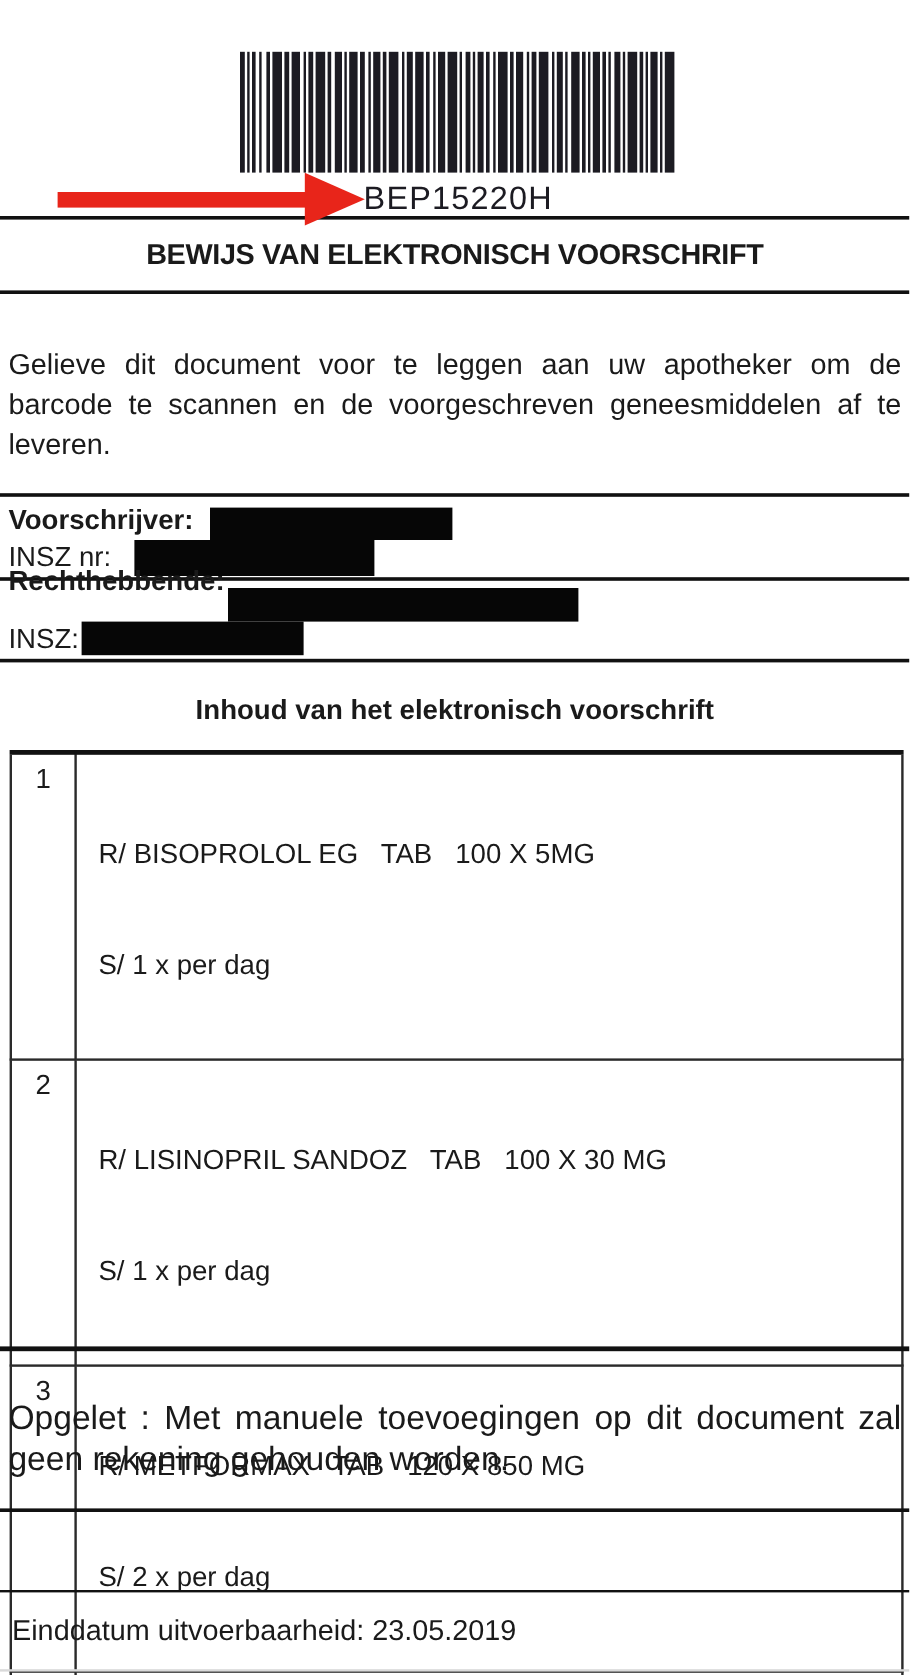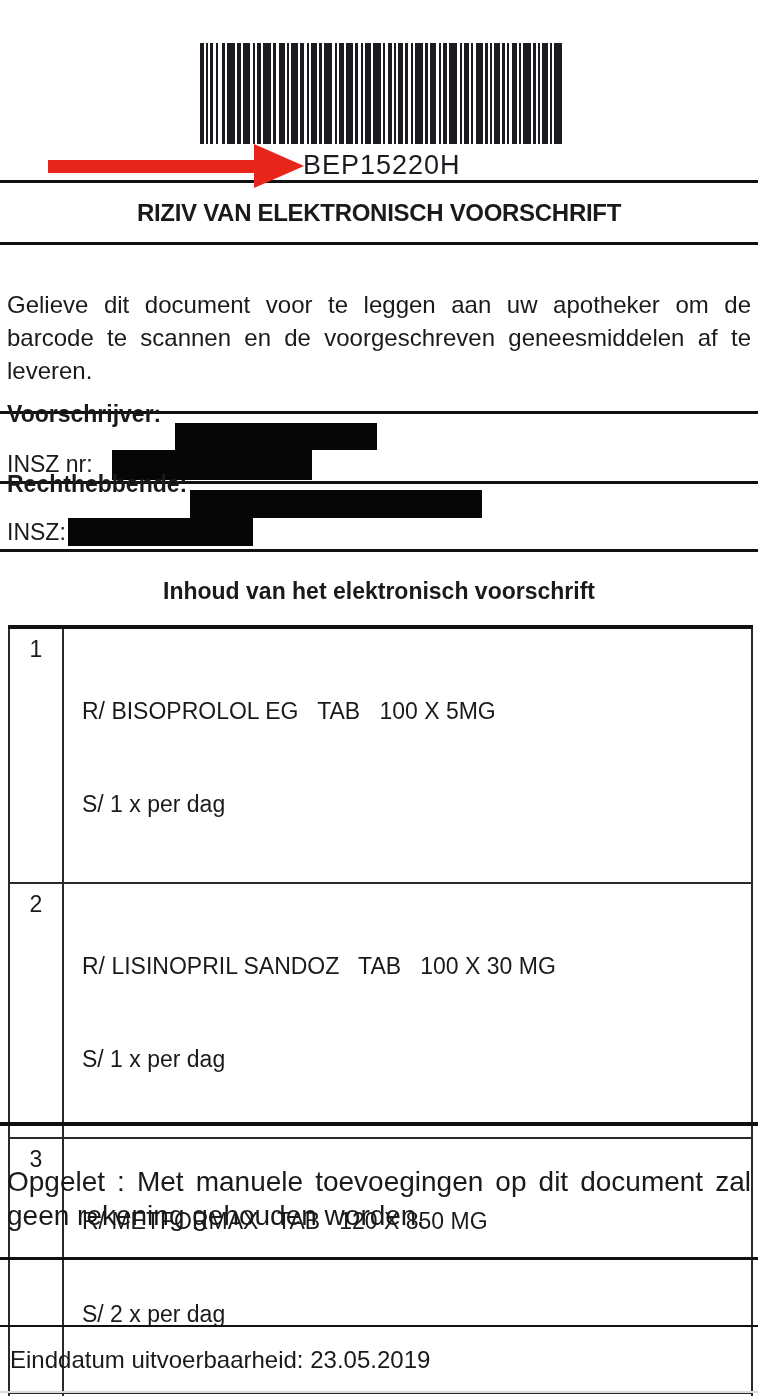--- a/index.html
+++ b/index.html
@@ -113,29 +113,29 @@
       <div style="width: 6px; margin-right: 2px;"></div>
       <div style="width: 2px; margin-right: 2px;"></div>
       <div style="width: 8px; margin-right: 0px;"></div>
     </div>
   <div class="barcode-code">BEP15220H</div>
   <div class="arrow-shaft"></div>
   <div class="arrow-head"></div>
 
   <div class="rule" style="top:180px;height:3px;"></div>
 
-  <div class="doc-title">RIZIV VAN ELEKTRONISCH VOORSCHRIFT</div>
+  <div class="doc-title">BEWIJS VAN ELEKTRONISCH VOORSCHRIFT</div>
 
   <div class="rule" style="top:242px;height:3px;"></div>
 
   <div class="intro">Gelieve dit document voor te leggen aan uw apotheker om de barcode te scannen en de voorgeschreven geneesmiddelen af te leveren.</div>
 
   <div class="rule" style="top:411px;height:3px;"></div>
 
-  <div class="lbl party-label" style="top:401px;">Voorschrijver:</div>
+  <div class="lbl party-label" style="top:420px;">Voorschrijver:</div>
   <div class="redact" style="left:175px;top:423px;width:202px;height:27px;"></div>
   <div class="lbl party-plain" style="top:451px;">INSZ nr:</div>
   <div class="redact" style="left:112px;top:450px;width:200px;height:30px;"></div>
 
   <div class="rule" style="top:481px;height:3px;"></div>
 
   <div class="lbl party-label" style="top:471px;">Rechthebbende:</div>
   <div class="redact" style="left:190px;top:490px;width:292px;height:28px;"></div>
   <div class="lbl party-plain" style="top:519px;">INSZ:</div>
   <div class="redact" style="left:68px;top:518px;width:185px;height:28px;"></div>

